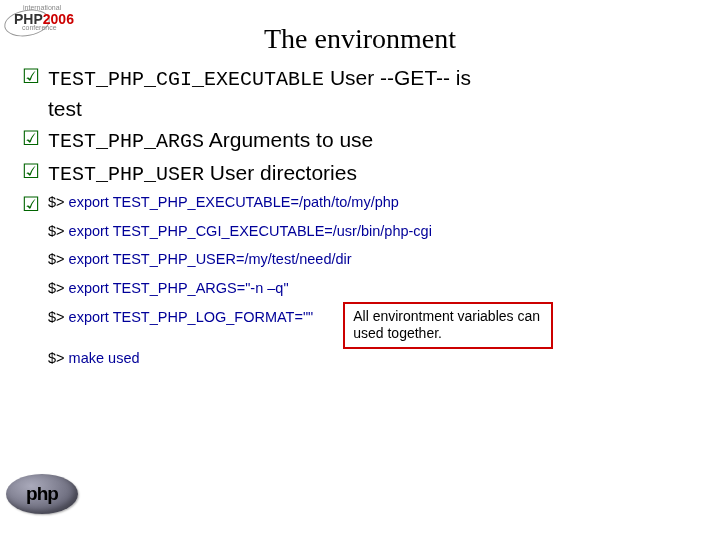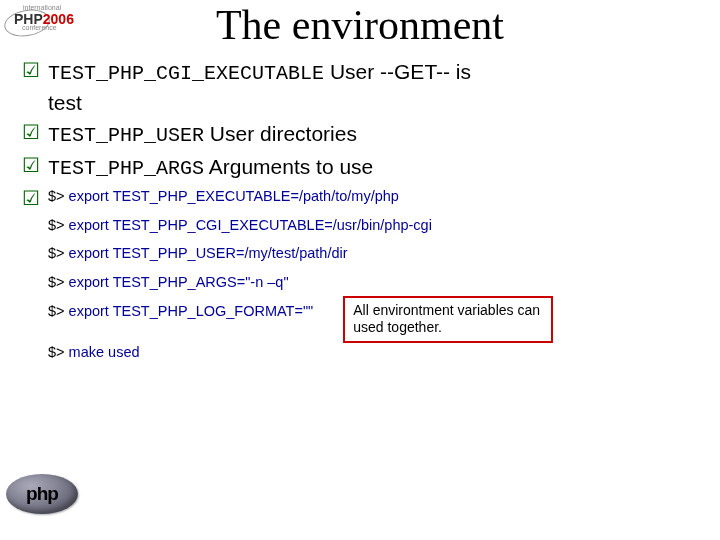--- a/index.html
+++ b/index.html
@@ -34,24 +34,24 @@
     border-radius: 50%;
     transform: rotate(-10deg);
   }
   .logo-top .txt1 { position: absolute; top: 0; left: 15px; color:#888; font-size:7px;}
   .logo-top .txt2 { position: absolute; top: 8px; left: 6px; font-weight:bold; font-size:14px; color:#333;}
   .logo-top .txt2 b { color:#c00; }
   .logo-top .txt3 { position: absolute; top: 20px; left: 14px; color:#888; font-size:7px;}
   .title {
     text-align: center;
     font-family: "Times New Roman", serif;
-    font-size: 42px;
+    font-size: 28px;
     font-weight: normal;
     color: #000;
-    padding-top: 1px;
+    padding-top: 23px;
     padding-bottom: 8px;
   }
   .bullets {
     padding: 0 16px 0 14px;
   }
   .bullet-row {
     display: flex;
     align-items: flex-start;
     margin-bottom: 2px;
   }
@@ -164,37 +164,37 @@
       <div class="check"></div>
       <div class="bullet-body">
         <span class="mono">TEST_PHP_CGI_EXECUTABLE</span><span>   User --GET-- is</span><br>
         <span>test</span>
       </div>
     </div>
 
     <div class="bullet-row">
       <div class="check"></div>
       <div class="bullet-body">
+        <span class="mono">TEST_PHP_ARGS</span><span>  Arguments to use</span>
+      </div>
+    </div>
+
+    <div class="bullet-row">
+      <div class="check"></div>
+      <div class="bullet-body">
         <span class="mono">TEST_PHP_USER</span><span>  User directories</span>
-      </div>
-    </div>
-
-    <div class="bullet-row">
-      <div class="check"></div>
-      <div class="bullet-body">
-        <span class="mono">TEST_PHP_ARGS</span><span>  Arguments to use</span>
       </div>
     </div>
 
     <div class="bullet-row">
       <div class="check"></div>
       <div class="bullet-body code-block">
         <div class="code-line"><span class="prompt">$&gt;</span> <span>export TEST_PHP_EXECUTABLE=/path/to/my/php</span></div>
         <div class="code-line"><span class="prompt">$&gt;</span> <span>export TEST_PHP_CGI_EXECUTABLE=/usr/bin/php-cgi</span></div>
-        <div class="code-line"><span class="prompt">$&gt;</span> <span>export TEST_PHP_USER=/my/test/path/dir</span></div>
+        <div class="code-line"><span class="prompt">$&gt;</span> <span>export TEST_PHP_USER=/my/test/need/dir</span></div>
         <div class="code-line"><span class="prompt">$&gt;</span> <span>export TEST_PHP_ARGS="-n –q"</span></div>
         <div class="last-code-row">
           <div class="code-line" style="margin-bottom:10px"><span class="prompt">$&gt;</span> <span>export TEST_PHP_LOG_FORMAT=""</span></div>
           <div class="callout">All environtment variables can used together.</div>
         </div>
         <div class="code-line"><span class="prompt">$&gt;</span> <span>make used</span></div>
       </div>
     </div>
 
   </div>

